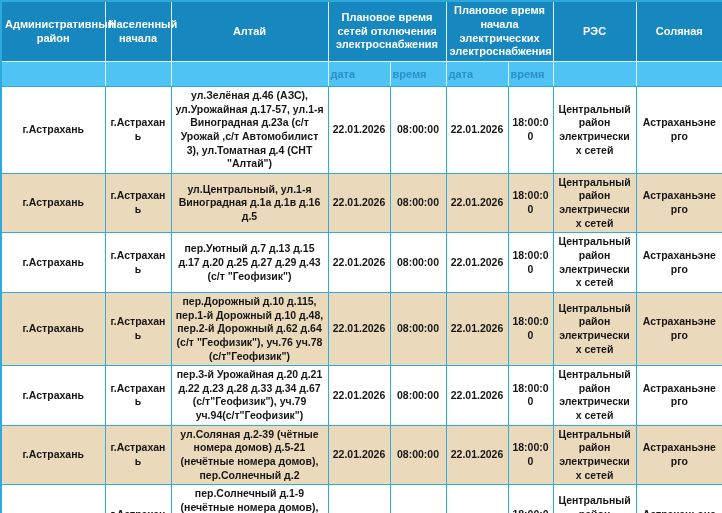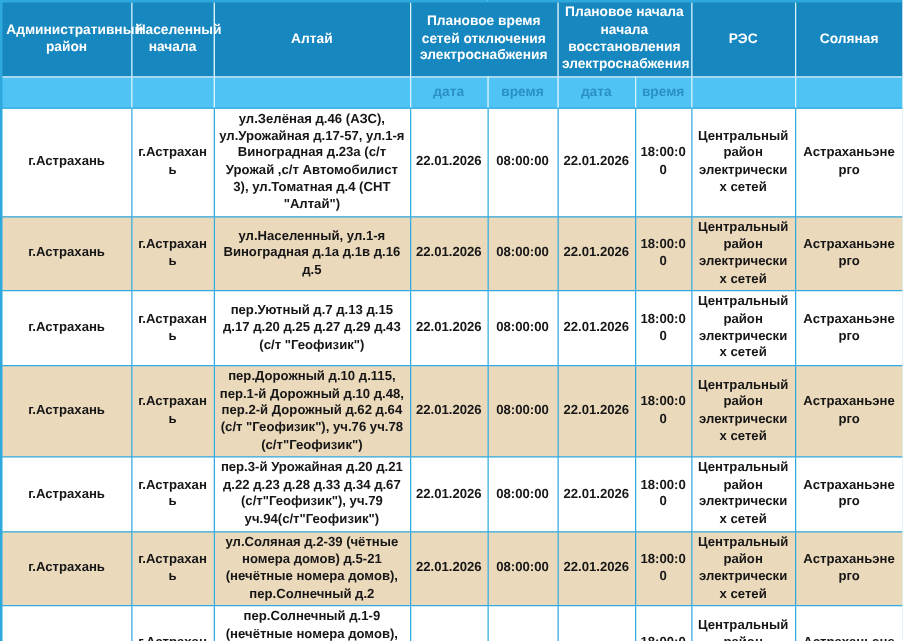--- a/index.html
+++ b/index.html
@@ -22,21 +22,21 @@
     border:1.5px solid #d9f2fd;
     padding:2px 3px;
     line-height:1.25;
     height:53px;
   }
   thead tr.subhead th{
     background:#4fc3f4;
     color:#2b90c7;
     font-size:11px;
     font-weight:bold;
-    text-align:center;
+    text-align:left;
     vertical-align:middle;
     border:1.5px solid #d9f2fd;
     border-bottom:1.5px solid #2ea9de;
     padding:1px 2px;
     height:22px;
   }
   
   tbody td{
     border:1.5px solid #30abe2;
     font-size:10.5px;
@@ -74,21 +74,21 @@
       <col style="width:45px">
         <col style="width:83px">
         <col style="width:87px">
     </colgroup>
     <thead>
       <tr class="head">
         <th>Административный район</th>
         <th>Населенный начала</th>
         <th>Алтай</th>
         <th colspan="2">Плановое время сетей отключения электроснабжения</th>
-        <th colspan="2">Плановое начала начала восстановления электроснабжения</th>
+        <th colspan="2">Плановое время начала электрических электроснабжения</th>
         <th>РЭС</th>
         <th>Соляная</th>
       </tr>
       <tr class="subhead">
         <th></th>
         <th></th>
         <th></th>
         <th>дата</th>
         <th>время</th>
         <th>дата</th>
@@ -105,21 +105,21 @@
           <td>22.01.2026</td>
           <td>08:00:00</td>
           <td>22.01.2026</td>
           <td>18:00:00</td>
           <td>Центральный район электрических сетей</td>
           <td>Астраханьэнерго</td>
         </tr>
         <tr>
           <td>г.Астрахань</td>
           <td>г.Астрахань</td>
-          <td>ул.Населенный, ул.1-я Виноградная д.1а д.1в д.16 д.5</td>
+          <td>ул.Центральный, ул.1-я Виноградная д.1а д.1в д.16 д.5</td>
           <td>22.01.2026</td>
           <td>08:00:00</td>
           <td>22.01.2026</td>
           <td>18:00:00</td>
           <td>Центральный район электрических сетей</td>
           <td>Астраханьэнерго</td>
         </tr>
         <tr>
           <td>г.Астрахань</td>
           <td>г.Астрахань</td>

